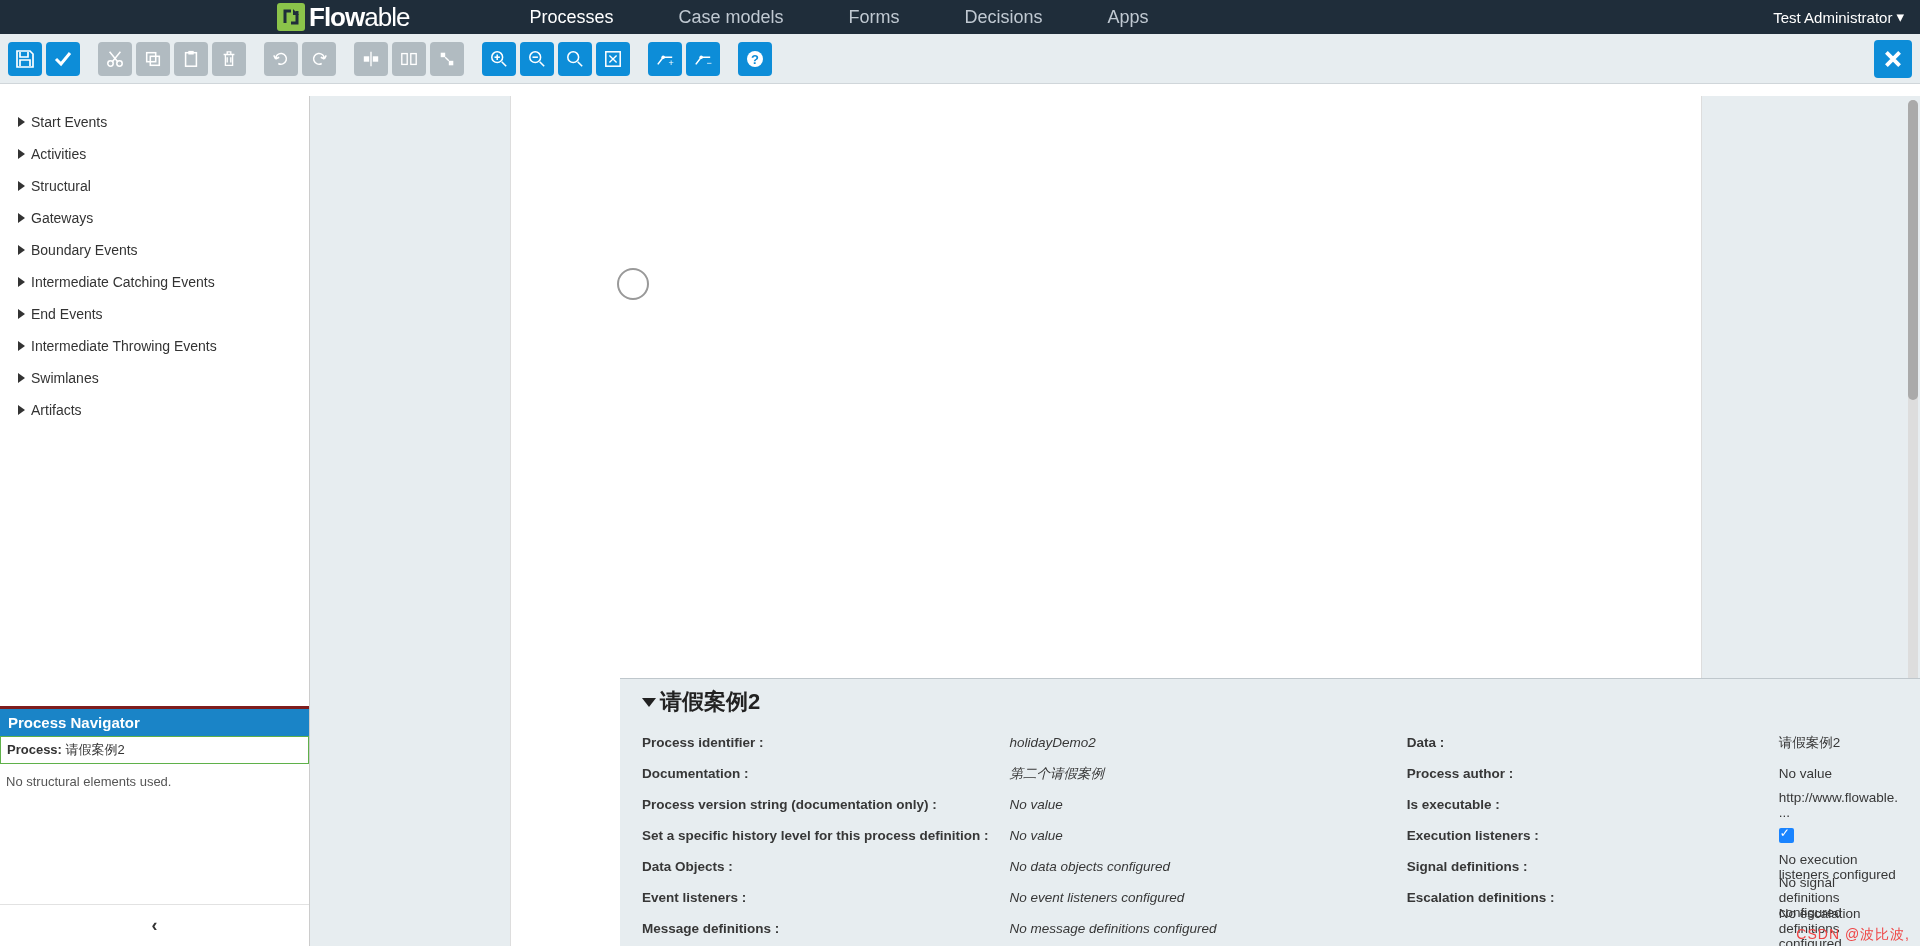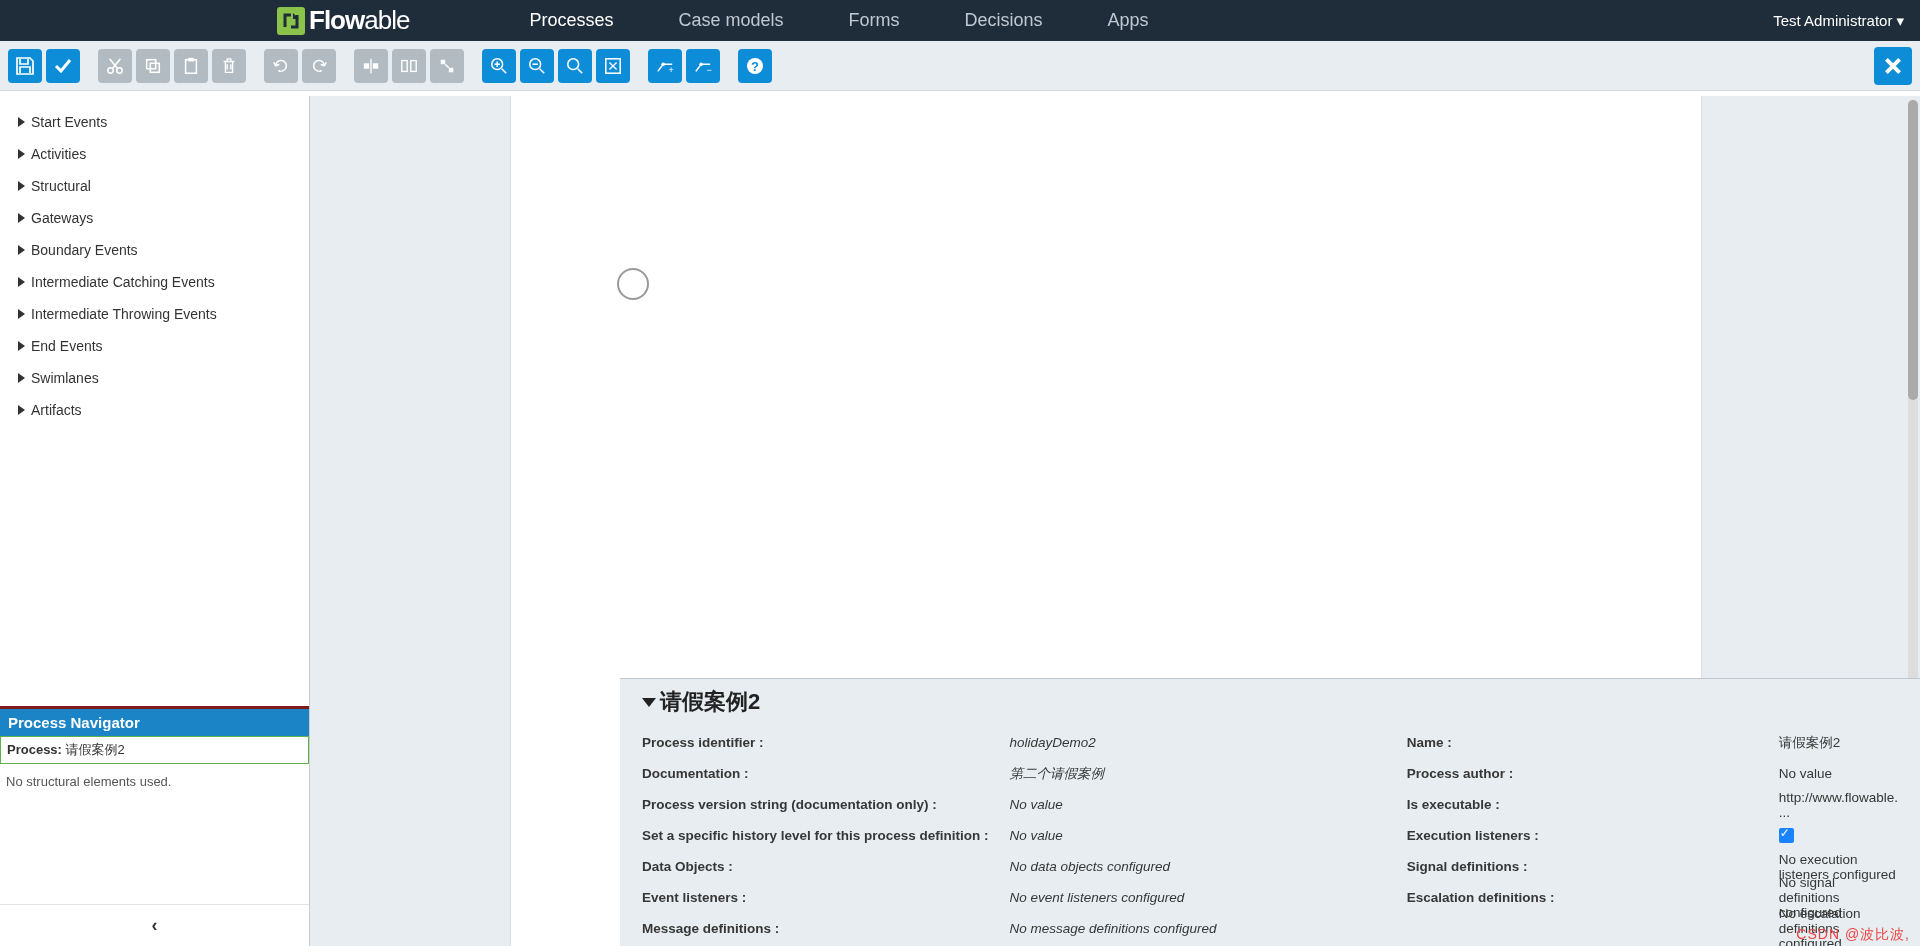--- a/index.html
+++ b/index.html
@@ -1,19 +1,19 @@
 <!DOCTYPE html>
 <html><head>
 <meta charset="utf-8">
 <style>
 * { margin: 0; padding: 0; box-sizing: border-box; }
 body { font-family: "Segoe UI", Arial, sans-serif; font-size: 13px; color: #333; overflow: hidden; width: 1920px; height: 946px; background: #fff; position: relative; }
 
 
-.navbar { height: 41px; background: #1f2d3a; display: flex; align-items: center; padding: 0 16px 0 275px; }
+.navbar { height: 34px; background: #1f2d3a; display: flex; align-items: center; padding: 0 16px 0 275px; }
 .logo { display: flex; align-items: center; font-size: 26px; color: #fff; font-weight: 300; }
 .logo svg { margin-right: 2px; }
 .logo-text-bold { font-weight: 700; letter-spacing: -1px; }
 .logo-text-light { font-weight: 300; letter-spacing: -1px; }
 .nav-items { display: flex; margin-left: 120px; gap: 65px; }
 .nav-item { color: #c0c9d2; font-size: 18px; cursor: pointer; }
 .nav-item.active { color: #fff; }
 .nav-user { margin-left: auto; color: #fff; font-size: 15px; cursor: pointer; display: flex; align-items: center; gap: 4px; }
 
 
@@ -236,22 +236,22 @@
 <div class="workspace">
 
   <div class="left-panel">
     <div class="palette">
       <div class="palette-item">Start Events</div>
       <div class="palette-item">Activities</div>
       <div class="palette-item">Structural</div>
       <div class="palette-item">Gateways</div>
       <div class="palette-item">Boundary Events</div>
       <div class="palette-item">Intermediate Catching Events</div>
+      <div class="palette-item">End Events</div>
       <div class="palette-item">Intermediate Throwing Events</div>
-      <div class="palette-item">End Events</div>
       <div class="palette-item">Swimlanes</div>
       <div class="palette-item">Artifacts</div>
     </div>
     <div class="navigator">
       <div class="nav-header">Process Navigator</div>
       <div class="nav-process">
         <span class="nav-process-label">Process:</span>
         <span>请假案例2</span>
       </div>
       <div class="nav-empty">No structural elements used.</div>
@@ -284,21 +284,21 @@
         <div class="props-col-values-a">
           <div class="props-row value">holidayDemo2</div>
           <div class="props-row value">第二个请假案例</div>
           <div class="props-row value">No value</div>
           <div class="props-row value">No value</div>
           <div class="props-row value">No data objects configured</div>
           <div class="props-row value">No event listeners configured</div>
           <div class="props-row value">No message definitions configured</div>
         </div>
         <div class="props-col-labels-b">
-          <div class="props-row label">Name :</div>
+          <div class="props-row label">Data :</div>
           <div class="props-row label">Process author :</div>
           <div class="props-row label">Is executable :</div>
           <div class="props-row label">Execution listeners :</div>
           <div class="props-row label">Signal definitions :</div>
           <div class="props-row label">Escalation definitions :</div>
         </div>
         <div class="props-col-values-b">
           <div class="props-row value">请假案例2</div>
           <div class="props-row value">No value</div>
           <div class="props-row value">http://www.flowable. ...</div>

